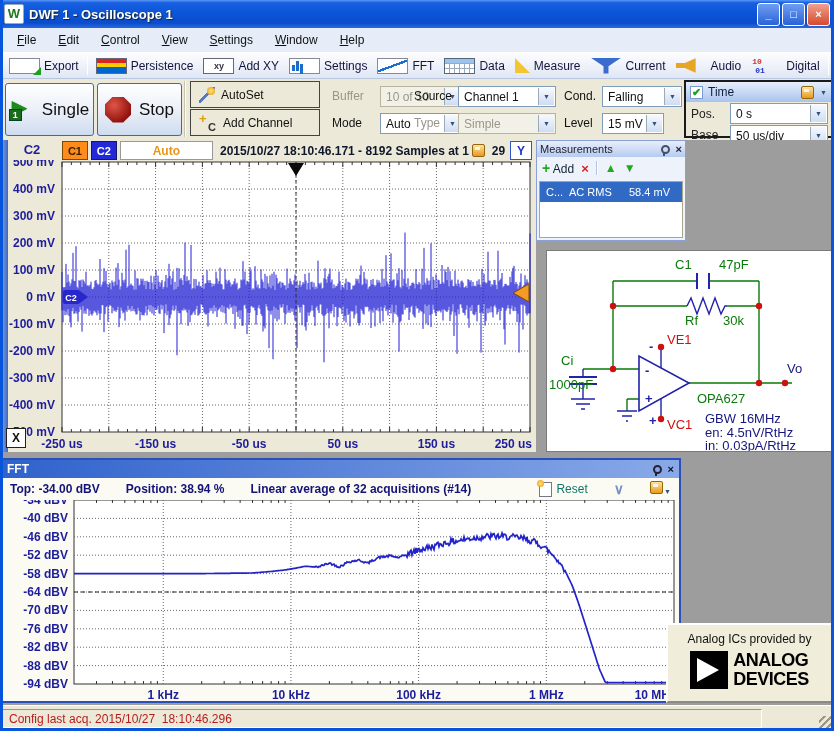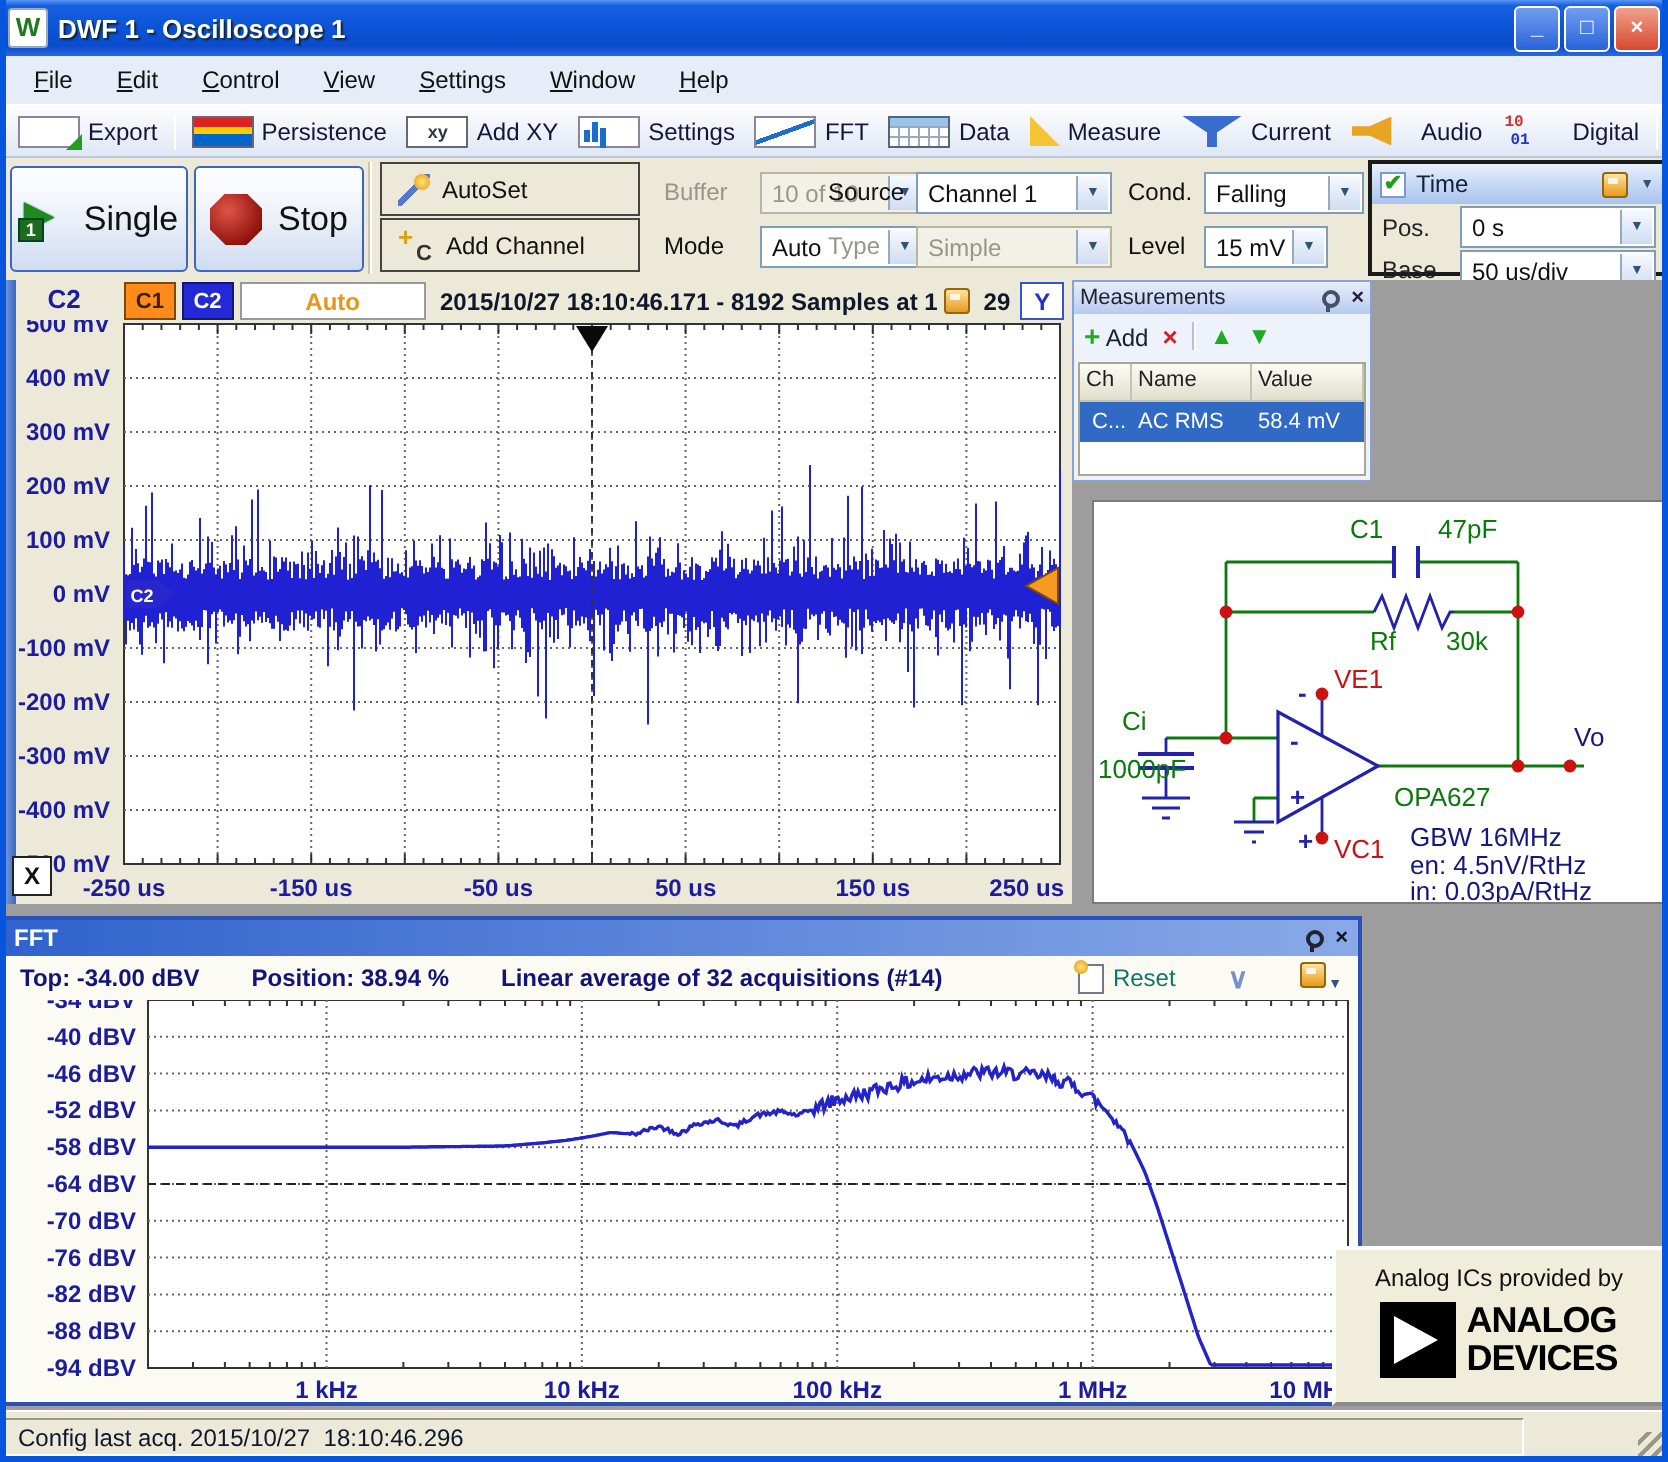--- a/index.html
+++ b/index.html
@@ -131,21 +131,21 @@
   
   .adbox{position:absolute;left:666px;top:623px;width:167px;height:80px;background:#f0edda;
     border:2px solid;border-color:#fff #8a8a8a #8a8a8a #fff;box-sizing:border-box;z-index:5;text-align:center;}
   .adcap{font-size:12px;color:#111;margin-top:7px;}
   .adlogo{display:flex;justify-content:center;align-items:center;gap:5px;margin-top:5px;}
   .adsq{width:38px;height:38px;background:#000;position:relative;}
   .adsq::after{content:"";position:absolute;left:7px;top:7px;border-left:22px solid #fff;border-top:12px solid transparent;border-bottom:12px solid transparent;}
   .adtxt{text-align:left;font:bold 18px "Liberation Sans",sans-serif;line-height:19px;color:#000;letter-spacing:-.5px;}
   
   .statusbar{position:absolute;left:0;top:705px;width:834px;height:26px;background:#ece9d8;border-top:1px solid #fff;box-sizing:border-box;z-index:10;}
-  .statusfield{position:absolute;left:2px;top:3px;width:760px;height:19px;border:1px solid;border-color:#9b9784 #fff #fff #9b9784;font-size:12px;color:#0f172a;display:flex;align-items:center;padding-left:6px;white-space:pre;box-sizing:border-box;}
+  .statusfield{position:absolute;left:2px;top:3px;width:760px;height:19px;border:1px solid;border-color:#9b9784 #fff #fff #9b9784;font-size:12px;color:#b91c1c;display:flex;align-items:center;padding-left:6px;white-space:pre;box-sizing:border-box;}
   .grip{position:absolute;right:1px;bottom:1px;width:14px;height:14px;
     background:repeating-linear-gradient(135deg,rgba(0,0,0,0) 0 3px,#9b9784 3px 5px);}
   svg text{font-family:"Liberation Sans",sans-serif;}
 </style>
 </head>
 <body>
 
 <div id="app">
 
   <div class="titlebar">
@@ -501,25 +501,20 @@
       <span class="xglyph">×</span>
     </div>
     <div class="mtools">
       <span><span class="g-plus">+</span> <span>Add</span></span>
       <span class="r-x">×</span>
       <span class="msep"></span>
       <span class="g-arr">▲</span>
       <span class="g-arr">▼</span>
     </div>
     <div class="mtable">
-      <div class="mthead">
-        <div class="col-ch">Ch</div>
-        <div class="col-name">Name</div>
-        <div class="col-val">Value</div>
-      </div>
       <div class="mtrow">
         <div class="col-ch">
             <span class="swatch"></span>
             <span>C...</span>
           </div>
         <div class="col-name">AC RMS</div>
         <div class="col-val">58.4 mV</div>
       </div>
     </div>
   </div>

